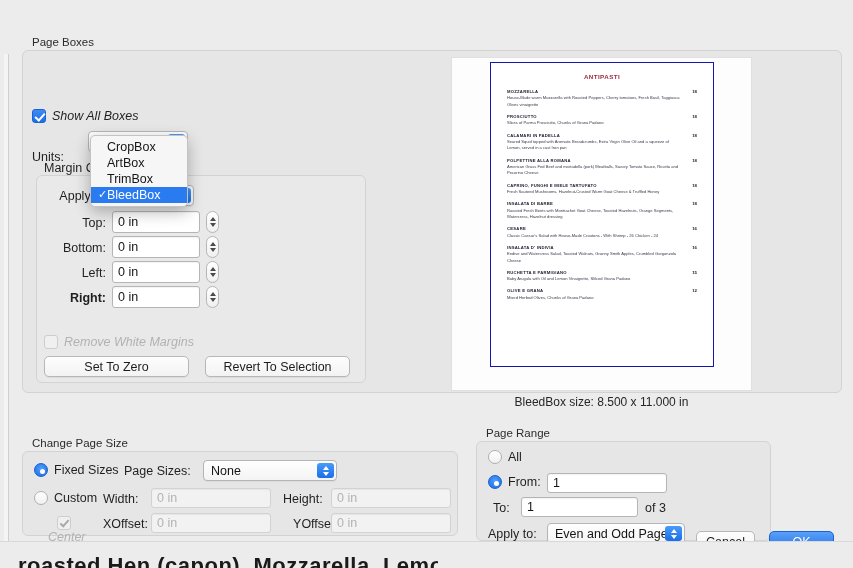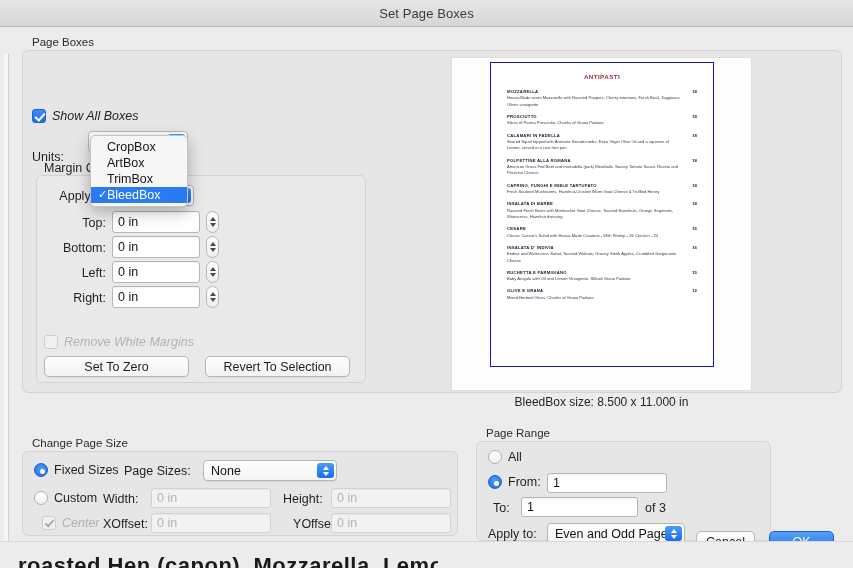--- a/index.html
+++ b/index.html
@@ -288,23 +288,20 @@
   #leftDocEdge {
     position:absolute; left:0; top:27px; width:5px; height:514px;
     background:#f4f4f4; border-right:1px solid #cfcfcf;
   }
 </style>
 </head>
 <body>
 
 <div id="root">
 
-  <div class="titlebar">
-    <span class="title">Set Page Boxes</span>
-  </div>
 
   <div class="dialog-body">
 
     <div id="leftDocEdge"></div>
 
     <div class="group-label" id="pageBoxesLabel">Page Boxes</div>
     <div class="group" id="pageBoxesGroup"></div>
 
     <div class="chk checked" style="left:28px; top:82px;">
       <span class="box"></span>
@@ -352,21 +349,21 @@
 
     <div class="fldlabel" style="left:40px; top:239px; width:62px;">Left:</div>
     <div class="tfield" style="left:108px; top:234px; width:88px; height:22px;">
       <span>0 in</span>
     </div>
     <div class="stepper" style="left:202px; top:234px;">
       <span class="car up"></span>
         <span class="car dn"></span>
     </div>
 
-    <div class="fldlabel" style="left:40px; top:264px; width:62px;">Right:</div>
+    <div class="fldlabel" style="left:40px; top:264px; width:62px;font-weight:bold;">Right:</div>
     <div class="tfield" style="left:108px; top:259px; width:88px; height:22px;">
       <span>0 in</span>
     </div>
     <div class="stepper" style="left:202px; top:259px;">
       <span class="car up"></span>
         <span class="car dn"></span>
     </div>
 
 
     <div class="chk disabled" style="left:40px; top:308px;">
@@ -464,21 +461,21 @@
     </div>
     <div class="fldlabel" style="left:99px; top:465px; width:48px; text-align:left;">Width:</div>
     <div class="tfield ph" style="left:147px; top:461px; width:120px; height:20px;">
       <span>0 in</span>
     </div>
     <div class="fldlabel" style="left:279px; top:465px; width:50px; text-align:left;">Height:</div>
     <div class="tfield ph" style="left:327px; top:461px; width:120px; height:20px;">
       <span>0 in</span>
     </div>
 
-    <div class="chk ck-gray disabled" style="left:38px; top:489px;">
+    <div class="chk ck-gray disabled" style="left:38px; top:489px;flex-direction:column;">
       <span class="box"></span>
       <span class="lbl">Center</span>
     </div>
     <div class="fldlabel" style="left:99px; top:490px; width:55px; text-align:left;">XOffset:</div>
     <div class="tfield ph" style="left:147px; top:486px; width:120px; height:20px;">
       <span>0 in</span>
     </div>
     <div class="fldlabel" style="left:279px; top:490px; width:55px; text-align:right;">YOffset:</div>
     <div class="tfield ph" style="left:327px; top:486px; width:120px; height:20px;">
       <span>0 in</span>

